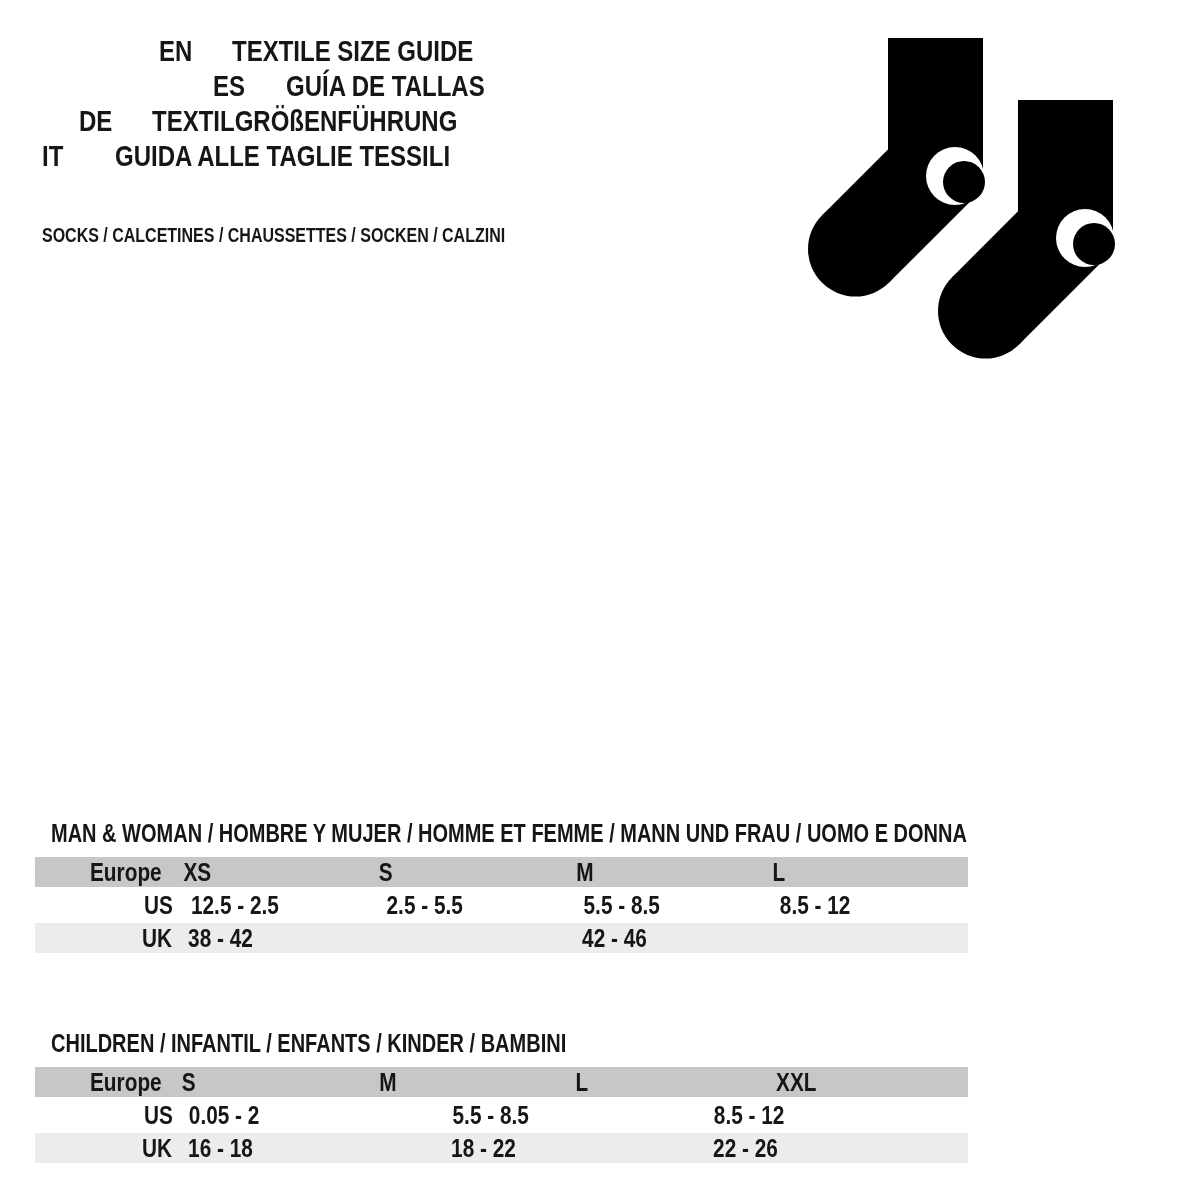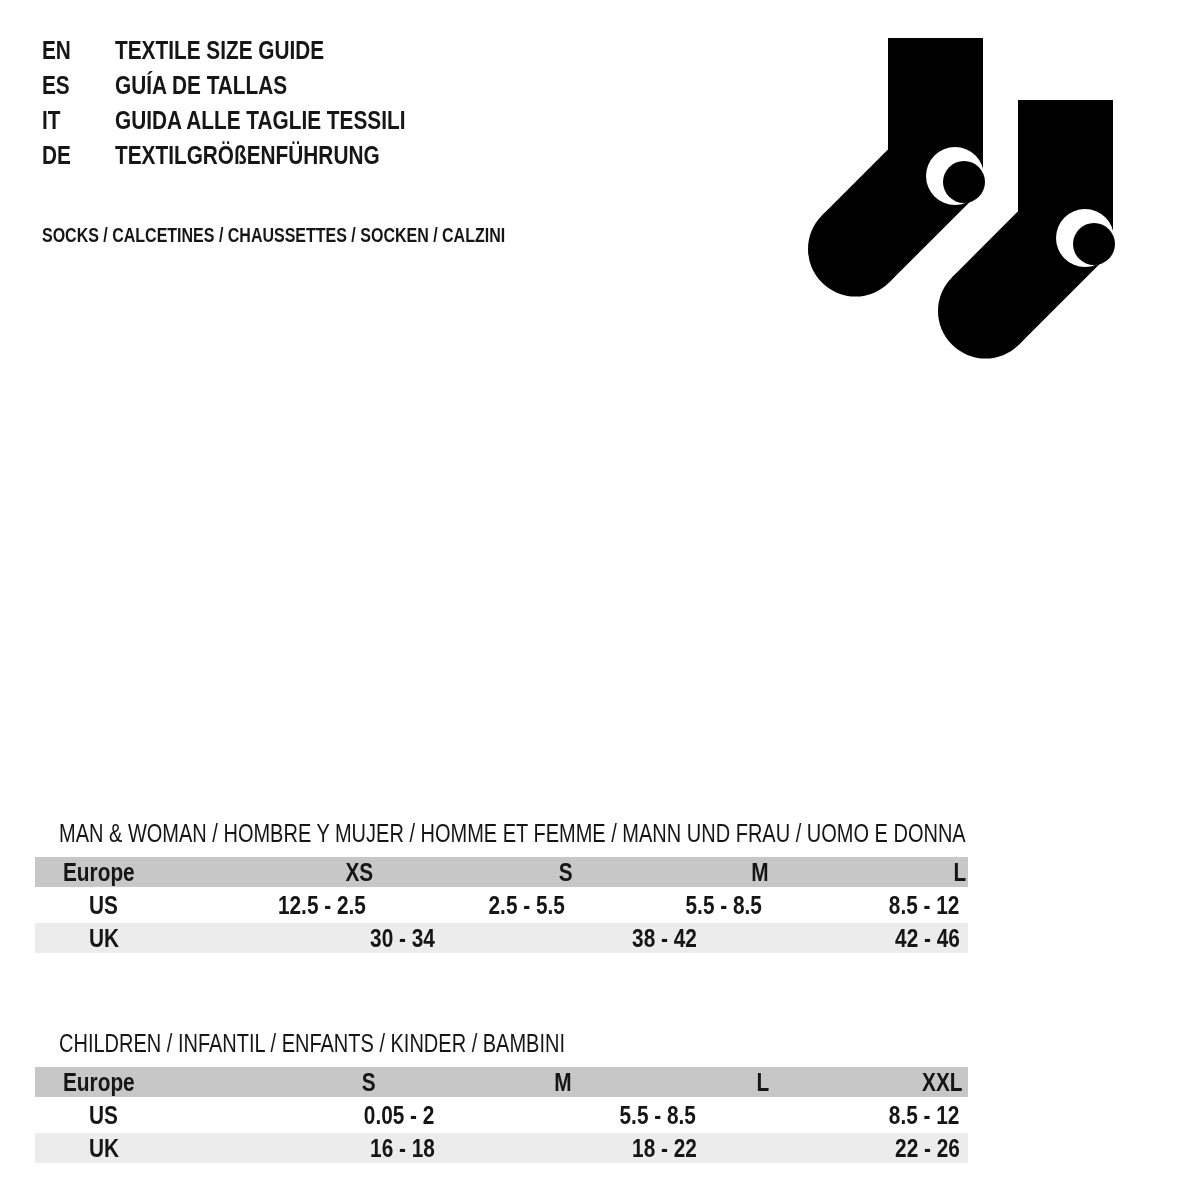--- a/index.html
+++ b/index.html
@@ -12,61 +12,61 @@
     overflow:hidden;
   }
   .page{position:absolute;inset:0;}
 
   
   .cx{display:inline-block;transform:scaleX(0.8);transform-origin:0 50%;white-space:nowrap;}
   .cxc{display:inline-block;transform:scaleX(0.8);transform-origin:50% 50%;white-space:nowrap;}
 
   
   .lang-block{position:absolute;left:42px;top:33px;}
-  .lang-row{display:flex;line-height:35px;font-size:26px;font-weight:700;}
+  .lang-row{display:flex;line-height:35px;font-size:30px;font-weight:700;justify-content:flex-end;}
   .lang-code{width:73px;flex:0 0 73px;}
 
   
   .product-line{position:absolute;left:42px;top:220px;line-height:30px;font-size:20px;font-weight:700;}
 
   
   .socks{position:absolute;left:808px;top:24px;width:312px;height:345px;}
 
   
   .table-block{position:absolute;left:35px;width:933px;}
   .tb1{top:820px;}
   .tb2{top:1030px;}
-  .tbl-title{margin-left:24px;font-size:25px;font-weight:400;line-height:26px;margin-bottom:11px;}
+  .tbl-title{margin-left:16px;font-size:25px;font-weight:700;line-height:26px;margin-bottom:11px;}
   .trow{display:flex;align-items:center;height:30px;margin-bottom:3px;font-size:26px;font-weight:700;}
   .thead{background:#c7c7c7;}
   .r-uk{background:#ececec;}
-  .c0{width:145px;flex:0 0 145px;box-sizing:border-box;text-align:center;}
-  .c{flex:1;text-align:right;}
+  .c0{width:145px;flex:0 0 145px;box-sizing:border-box;text-align:right;}
+  .c{flex:1;text-align:left;}
 </style>
 </head>
 <body>
 
 <div class="page">
 
   <div class="lang-block">
     <div class="lang-row">
       <span class="lang-code"><span class="cx">EN</span></span>
       <span class="lang-label"><span class="cx">TEXTILE SIZE GUIDE</span></span>
     </div>
     <div class="lang-row">
       <span class="lang-code"><span class="cx">ES</span></span>
       <span class="lang-label"><span class="cx">GUÍA DE TALLAS</span></span>
     </div>
     <div class="lang-row">
+      <span class="lang-code"><span class="cx">DE</span></span>
+      <span class="lang-label"><span class="cx">TEXTILGRÖßENFÜHRUNG</span></span>
+    </div>
+    <div class="lang-row">
       <span class="lang-code"><span class="cx">IT</span></span>
       <span class="lang-label"><span class="cx">GUIDA ALLE TAGLIE TESSILI</span></span>
-    </div>
-    <div class="lang-row">
-      <span class="lang-code"><span class="cx">DE</span></span>
-      <span class="lang-label"><span class="cx">TEXTILGRÖßENFÜHRUNG</span></span>
     </div>
   </div>
 
   <div class="product-line">
     <span class="cx">SOCKS / CALCETINES / CHAUSSETTES / SOCKEN / CALZINI</span>
   </div>
 
   <svg class="socks" viewBox="0 0 312 345" aria-hidden="true">
     <defs>
       <g id="sock">
@@ -93,21 +93,20 @@
     </div>
     <div class="trow r-us">
       <div class="c0"><span class="cx">US</span></div>
       <div class="c"><span class="cxc">12.5 - 2.5</span></div>
       <div class="c"><span class="cxc">2.5 - 5.5</span></div>
       <div class="c"><span class="cxc">5.5 - 8.5</span></div>
       <div class="c"><span class="cxc">8.5 - 12</span></div>
     </div>
     <div class="trow r-uk">
       <div class="c0"><span class="cx">UK</span></div>
-      <div class="c"><span class="cxc">30 - 34</span></div>
       <div class="c"><span class="cxc">38 - 42</span></div>
       <div class="c"><span class="cxc">42 - 46</span></div>
     </div>
   </div>
 
   <div class="table-block tb2">
     <div class="tbl-title">
       <span class="cx">CHILDREN / INFANTIL / ENFANTS / KINDER / BAMBINI</span>
     </div>
     <div class="trow thead">

